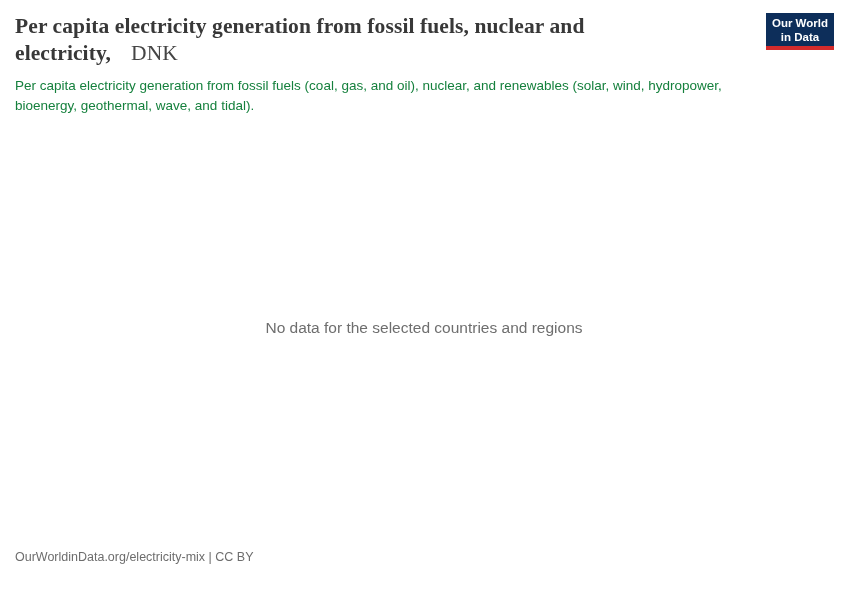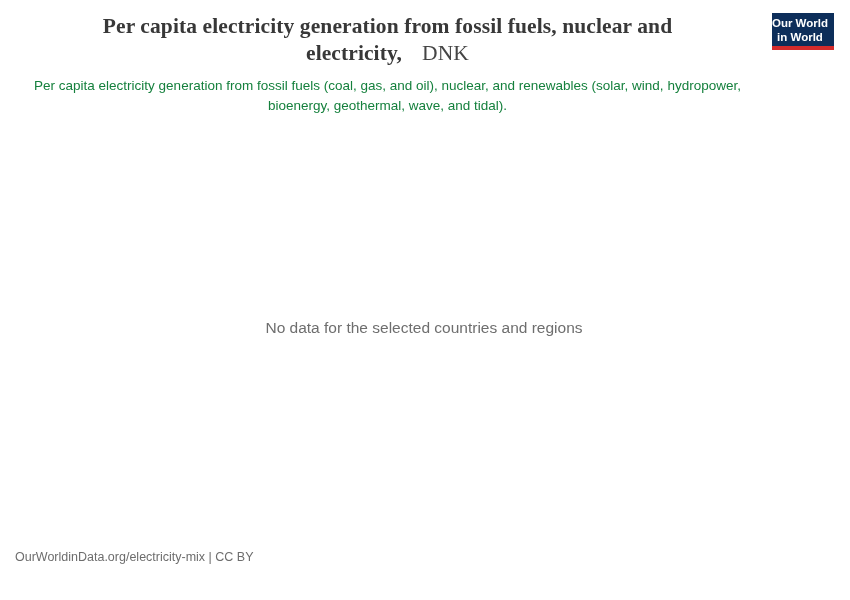--- a/index.html
+++ b/index.html
@@ -15,21 +15,20 @@
     overflow: hidden;
     font-family: "Liberation Sans", sans-serif;
   }
 
   
   .chart-header {
     position: absolute;
     left: 15px;
     top: 13px;
     width: 745px;
-    text-align: center;
   }
   .chart-title {
     margin: 0;
     font-family: "Liberation Serif", "DejaVu Serif", serif;
     font-weight: 700;
     font-size: 21.5px;
     line-height: 27px;
     color: #383838;
     letter-spacing: 0.1px;
   }
@@ -49,21 +48,21 @@
 
   
   .owid-logo {
     position: absolute;
     top: 13px;
     right: 16px;
     background: #0d2e5a;
     border-bottom: 4px solid #d42b2b;
     color: #ffffff;
     text-align: center;
-    padding: 4px 6px 2px 0;
+    padding: 4px 6px 2px 6px;
     font-size: 11.5px;
     line-height: 13.5px;
     font-weight: 700;
     cursor: pointer;
   }
 
   
   .no-data-message {
     position: absolute;
     left: 0;
@@ -103,21 +102,21 @@
       <span class="title-line">Per capita electricity generation from fossil fuels, nuclear and</span>
       <span class="title-line">
         <span>electricity,</span><span class="title-entity">DNK</span>
       </span>
     </h1>
     <p class="chart-subtitle">Per capita electricity generation from fossil fuels (coal, gas, and oil), nuclear, and renewables (solar, wind, hydropower, bioenergy, geothermal, wave, and tidal).</p>
   </header>
 
   <div class="owid-logo">
     <div>Our World</div>
-    <div>in World</div>
+    <div>in Data</div>
   </div>
 
   <div class="no-data-message">No data for the selected countries and regions</div>
 
   <footer class="chart-footer">
     <div class="citation-line">OurWorldinData.org/electricity-mix | CC BY</div>
   </footer>
 
 </div>
 

